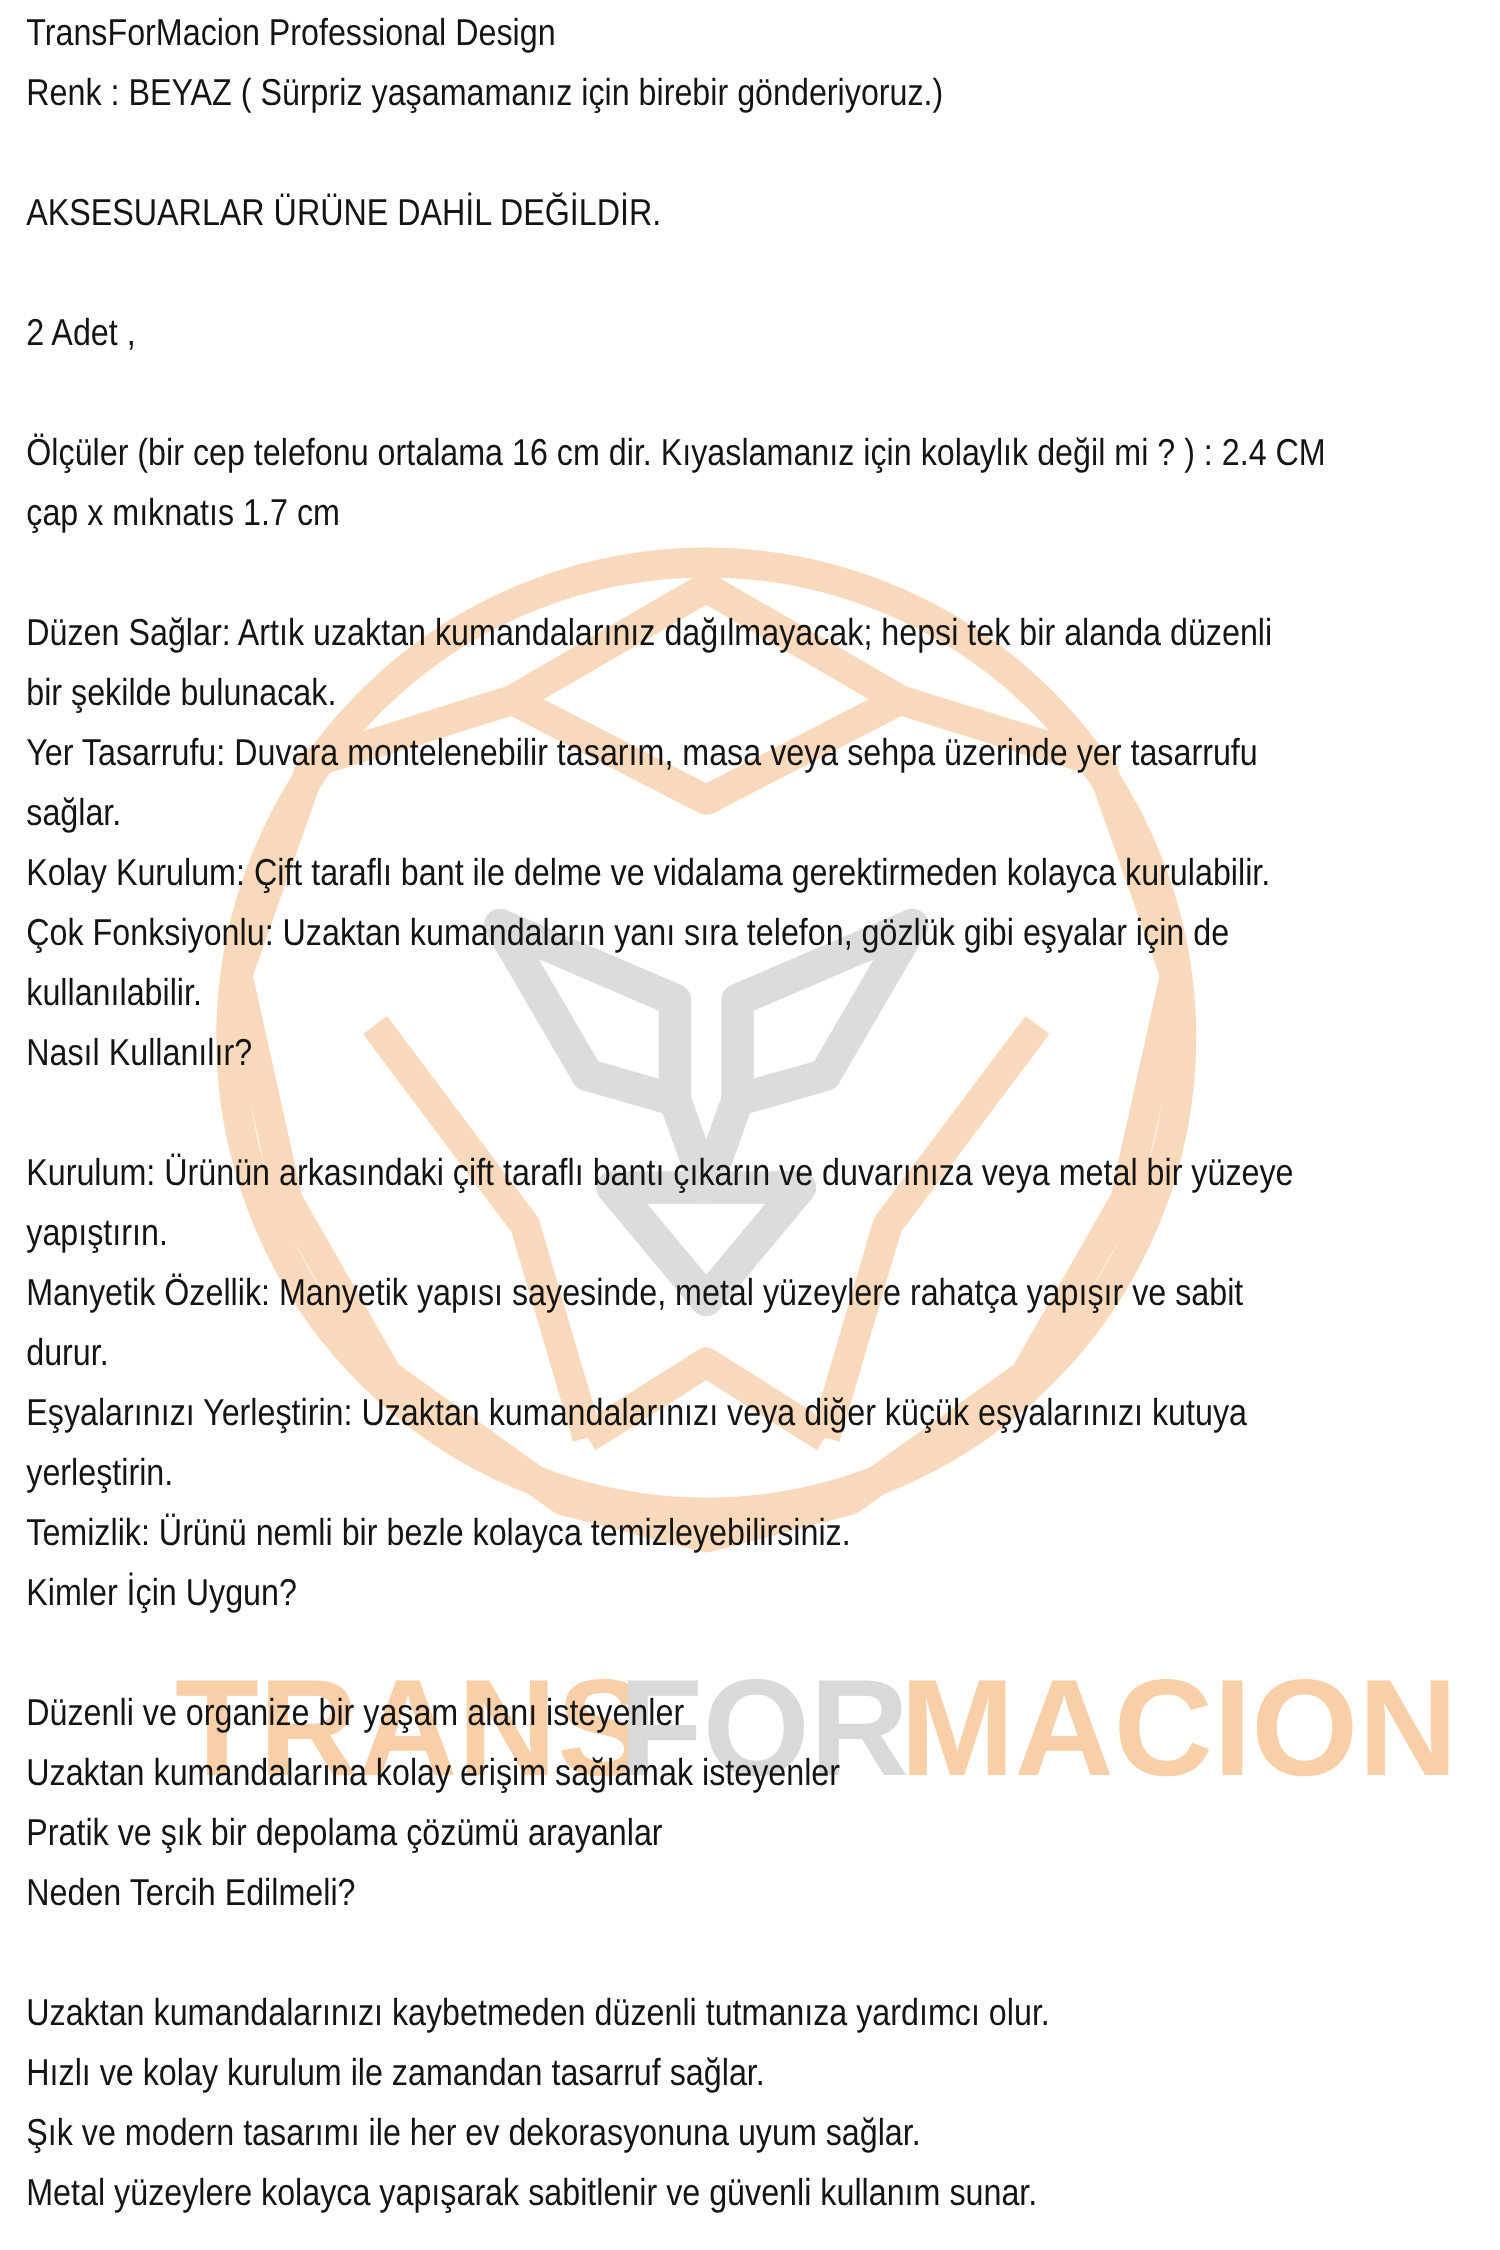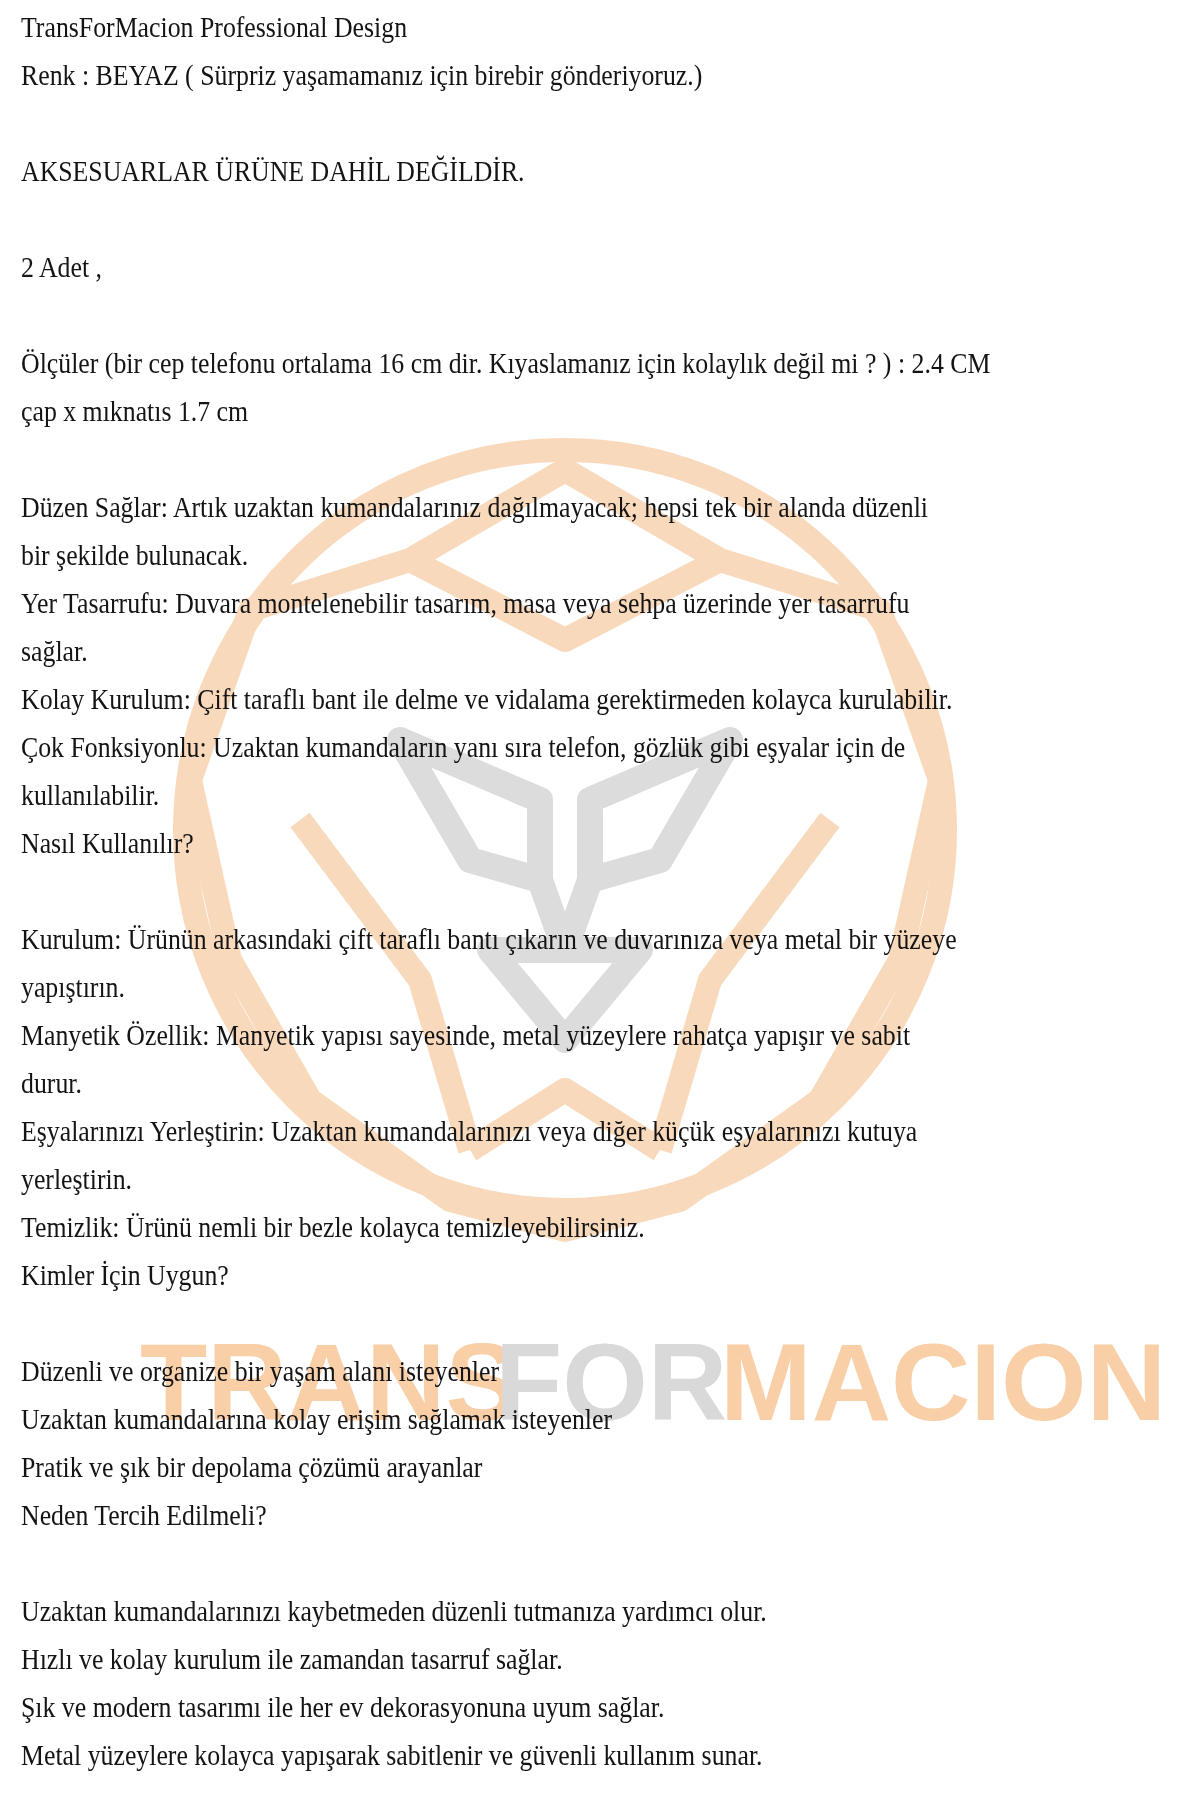--- a/index.html
+++ b/index.html
@@ -1,19 +1,19 @@
 <!DOCTYPE html>
 <html><head>
 <meta charset="utf-8">
 <style>
   html, body { margin: 0; padding: 0; }
   body { width: 1200px; height: 1800px; background: #ffffff; position: relative; overflow: hidden; }
   .wm { position: absolute; left: 0; top: 0; width: 1200px; height: 1800px; z-index: 0; }
   .doc { position: absolute; left: 21px; top: 3px; width: 1180px; z-index: 1;
-         font-family: Liberation Serif, serif; font-size: 30px; color: #141414; }
+         font-family: Liberation Sans, sans-serif; font-size: 30px; color: #141414; }
   .line { height: 48px; line-height: 48px; white-space: nowrap; transform: scaleX(0.86); transform-origin: left center; }
   .blank { height: 48px; }
 </style>
 </head>
 <body>
 
 <svg class="wm" viewBox="0 0 1200 1800">
   <g fill="none" stroke="#f9d3b0" stroke-width="24" stroke-linejoin="round" opacity="0.85">
     <circle cx="565" cy="830" r="380"></circle>
     <path d="M565 470 L720 560 L880 610 L940 780 L900 960 L820 1100 L680 1200 L565 1230 L450 1200 L310 1100 L230 960 L190 780 L250 610 L410 560 Z"></path>

